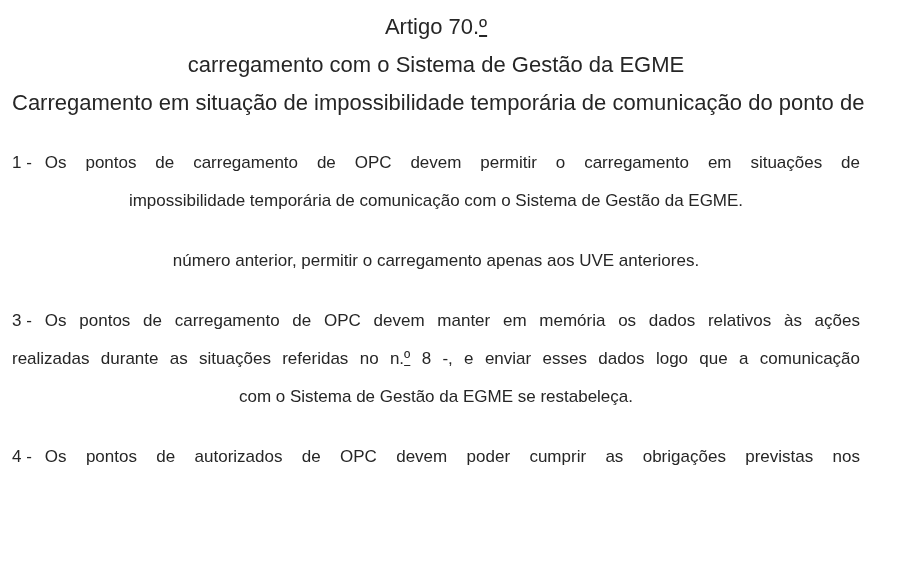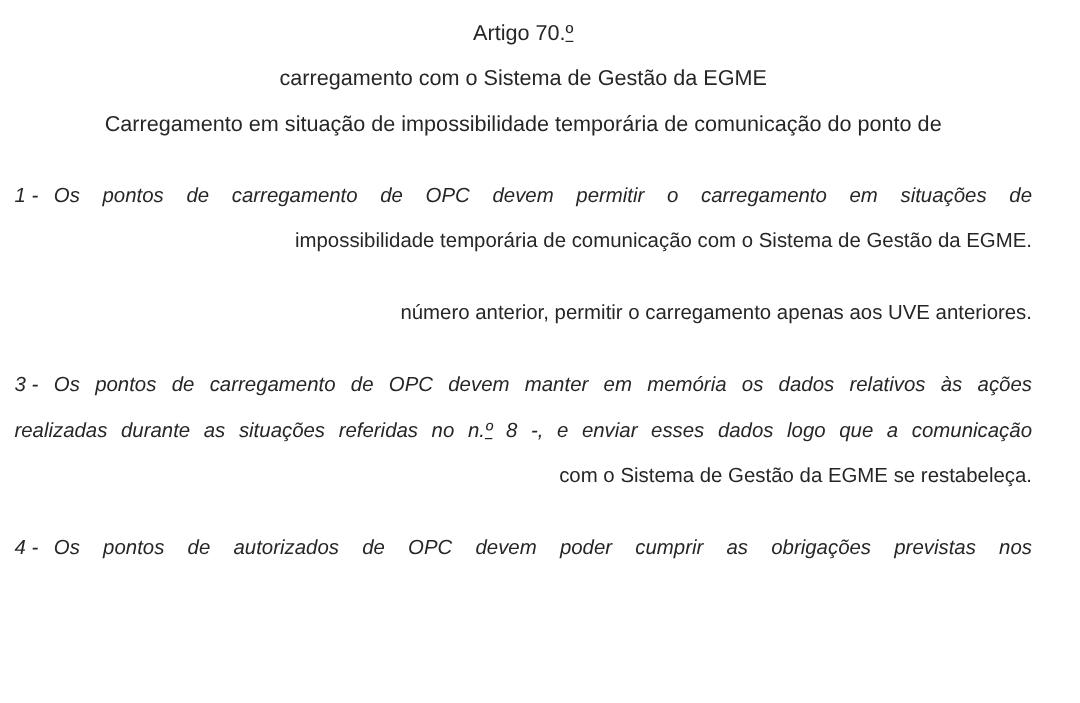--- a/index.html
+++ b/index.html
@@ -12,34 +12,33 @@
     overflow: hidden;
   }
   .page {
     box-sizing: border-box;
     width: 900px;
     height: 586px;
     padding: 8px 40px 0 12px;
   }
   .heading-line {
     text-align: center;
-    font-size: 18px;
+    font-size: 22px;
     line-height: 38px;
     white-space: nowrap;
   }
   .para { margin-top: 22px; }
   .body-line {
     font-size: 17px;
     line-height: 38px;
-    text-align: right;
+    text-align: center;
   }
   .jall {
     text-align: justify;
     text-align-last: justify;
-    font-style: italic;
   }
   .pnum {
     display: inline-block;
     margin-right: 13px;
   }
   .ord {
     text-decoration: underline;
     text-underline-offset: 1px;
   }
 </style>

